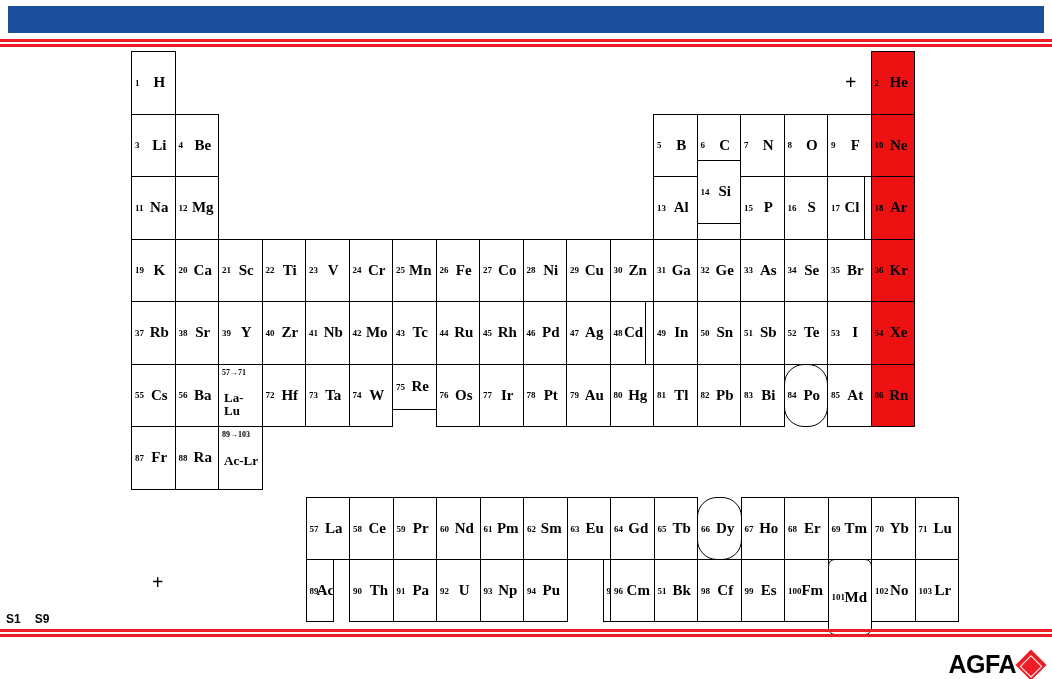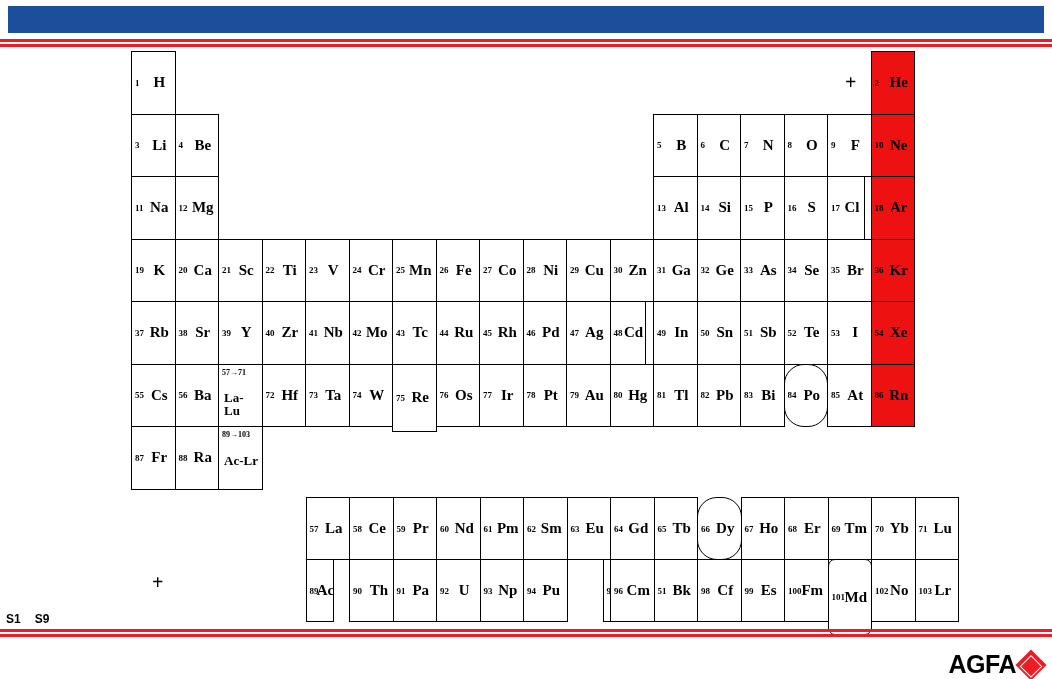--- a/index.html
+++ b/index.html
@@ -160,21 +160,21 @@
         <span class="sym">Na</span>
       </div>
       <div class="cell" style="left: 174.5px; top: 176px; width: 44.5px; height: 63.5px;">
         <span class="num">12</span>
         <span class="sym">Mg</span>
       </div>
       <div class="cell" style="left: 653px; top: 176px; width: 44.5px; height: 63.5px; text-align: center;">
         <span class="num">13</span>
         <span class="sym">Al</span>
       </div>
-      <div class="cell" style="left: 696.5px; top: 176px; width: 44.5px; height: 63.5px;">
+      <div class="cell" style="left: 696.5px; top: 160px; width: 44.5px; height: 63.5px;">
         <span class="num">14</span>
         <span class="sym">Si</span>
       </div>
       <div class="cell" style="left: 740px; top: 176px; width: 44.5px; height: 63.5px;">
         <span class="num">15</span>
         <span class="sym">P</span>
       </div>
       <div class="cell" style="left: 783.5px; top: 176px; width: 44.5px; height: 63.5px;">
         <span class="num">16</span>
         <span class="sym">S</span>
@@ -344,21 +344,21 @@
         <span class="sym">Hf</span>
       </div>
       <div class="cell" style="left: 305px; top: 363.5px; width: 44.5px; height: 63.5px;">
         <span class="num">73</span>
         <span class="sym">Ta</span>
       </div>
       <div class="cell" style="left: 348.5px; top: 363.5px; width: 44.5px; height: 63.5px;">
         <span class="num">74</span>
         <span class="sym">W</span>
       </div>
-      <div class="cell" style="left: 392px; top: 363.5px; width: 44.5px; height: 68px;">
+      <div class="cell" style="left: 392px; top: 363.5px; width: 44.5px; height: 46px;">
         <span class="num">75</span>
         <span class="sym">Re</span>
       </div>
       <div class="cell" style="left: 435.5px; top: 363.5px; width: 44.5px; height: 63.5px;">
         <span class="num">76</span>
         <span class="sym">Os</span>
       </div>
       <div class="cell" style="left: 479px; top: 363.5px; width: 44.5px; height: 63.5px;">
         <span class="num">77</span>
         <span class="sym">Ir</span>

